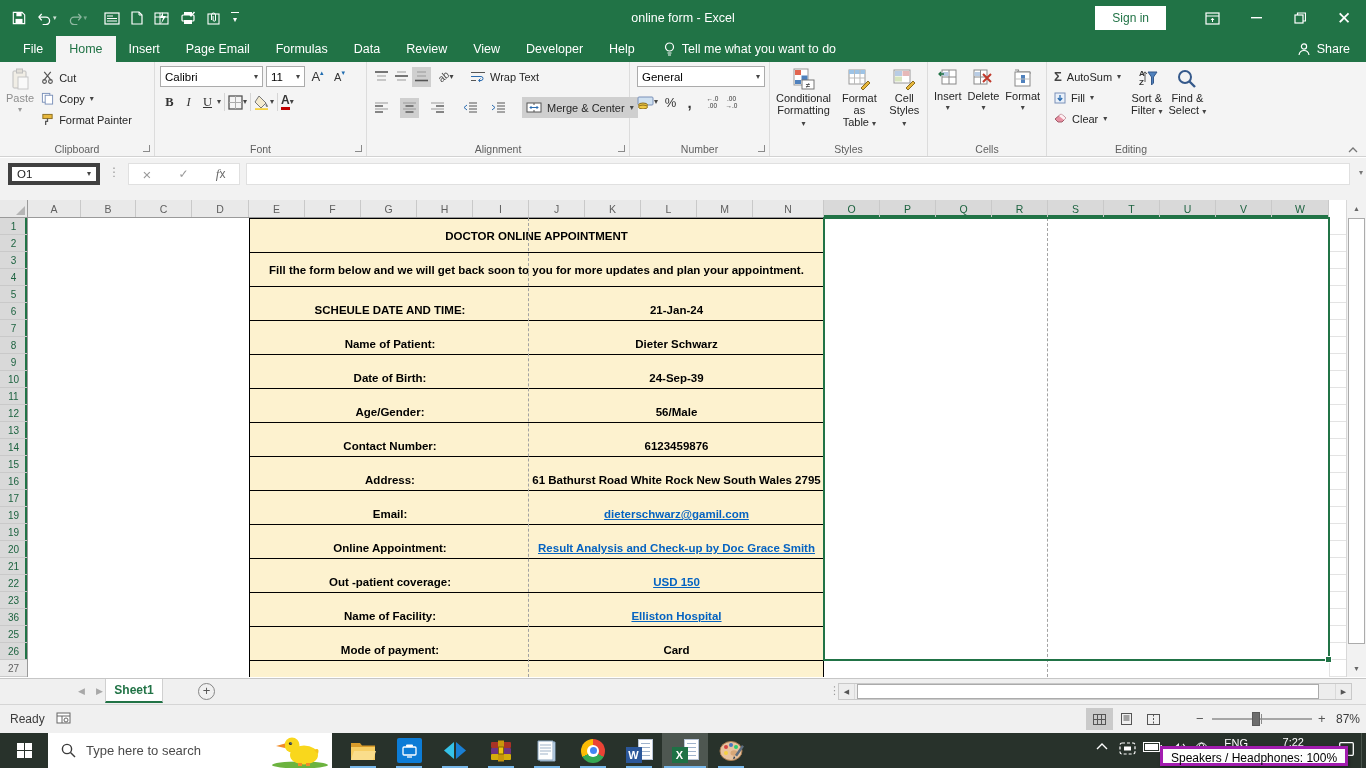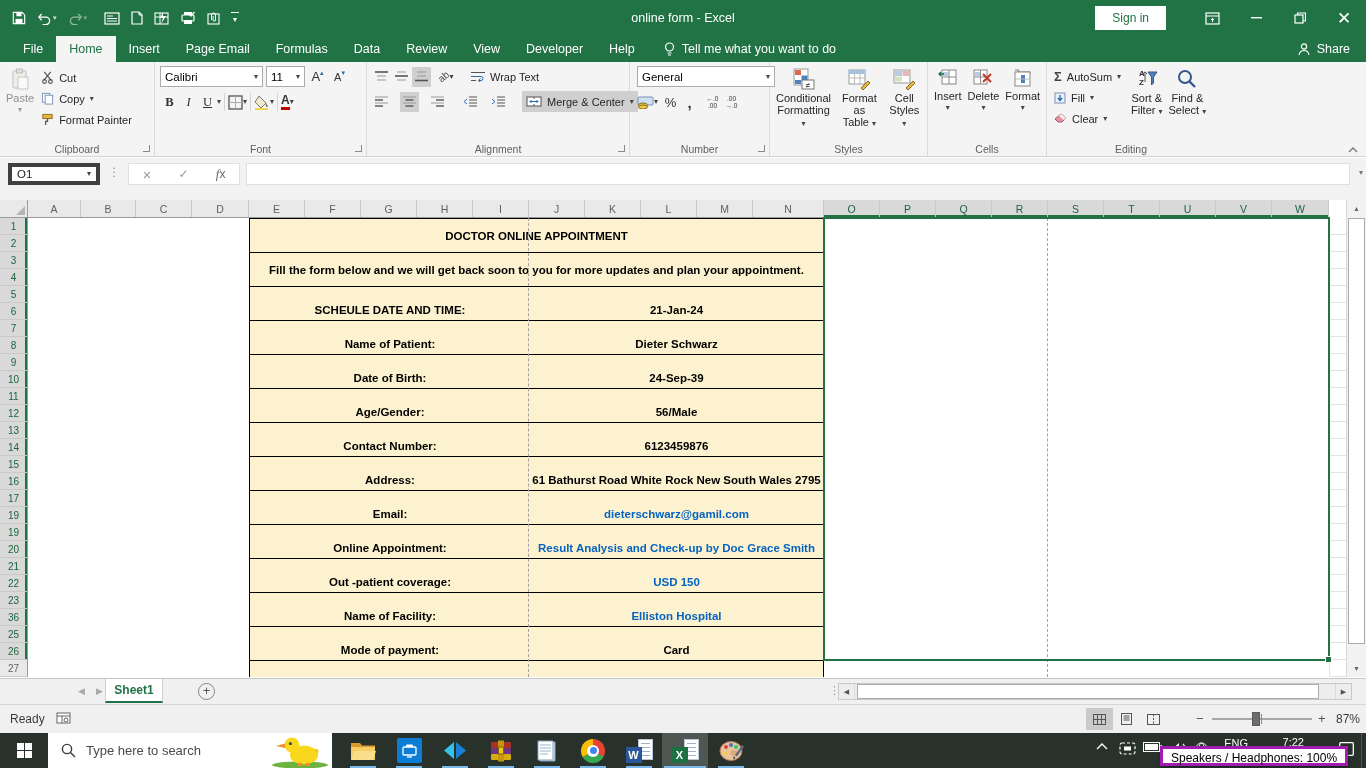--- a/index.html
+++ b/index.html
@@ -66,21 +66,21 @@
 .colh.sel{background:#d9d9d9;color:#1d6340;box-shadow:inset 0 -2px 0 #217346}
 #rowheads{left:0;top:218px;width:28px;border-right:1px solid #9a9a9a;background:#e9e9e9}
 .rowh{height:17px;display:flex;align-items:center;justify-content:center;font-size:10px;color:#5f5f5f;border-bottom:1px solid #c9c9c9;background:#e9e9e9}
 .rowh.sel{background:#d9d9d9;color:#1d6340;box-shadow:inset -2px 0 0 #217346}
 #formwrap{left:249px;top:218px;width:575px;background:#FDF2CF;border-left:1px solid #000;border-right:1px solid #000;border-top:1px solid #000}
 .fblock{display:flex;height:34px;border-bottom:1px solid #000;font-weight:bold;font-size:11.5px;color:#000}
 .fblock.head{align-items:center;justify-content:center;text-align:center;padding:0 4px}
 .fblock.tail{height:16px;border-bottom:none}
 .fl{width:280px;display:flex;align-items:flex-end;justify-content:center;padding-bottom:4px}
 .fv{flex:1;display:flex;align-items:flex-end;justify-content:center;padding-bottom:4px;white-space:nowrap;overflow:hidden}
-.fv.link{color:#0563C1;}
+.fv.link{color:#0563C1;text-decoration:underline}
 .pb{top:218px;height:459px;width:0;border-left:1px dashed #a3a3a3;z-index:3}
 .strip{left:1329px;top:218px;width:17px;height:459px;background:repeating-linear-gradient(to bottom,#fff 0 16px,#e3e3e3 16px 17px);border-left:1px solid #e3e3e3;z-index:1}
 .selection{left:823px;top:217px;width:507px;height:444px;border:2px solid #217346;z-index:5}
 .fill-handle{position:absolute;right:-4px;bottom:-4px;width:7px;height:7px;background:#217346;border:1px solid #fff}
 .vscroll{left:1346px;top:200px;width:20px;height:477px;background:#f2f2f2;border-left:1px solid #d8d8d8}
 .varr{position:absolute;left:0;right:0;height:17px;display:flex;align-items:center;justify-content:center;font-size:7px;color:#666}
 .vthumb{position:absolute;left:1px;right:1px;top:18px;height:426px;background:#fff;border:1px solid #ababab}
 
 .sheetbar{position:absolute;top:678px;left:0;right:0;height:26px;background:#f0f0f0;border-top:1px solid #c6c6c6}
 .snav{position:absolute;top:7px;font-size:9px;color:#a8a8a8}
@@ -380,21 +380,21 @@
           <div class="rbtn-sm" style="margin-left:6px">
               <svg width="14" height="11" viewBox="0 0 14 11">
                 <line x1="0" y1="1.5" x2="14" y2="1.5" stroke="#555"></line>
                 <path d="M0 5.5h10a2 2 0 0 1 0 4H8" fill="none" stroke="#2b6cb0"></path>
                 <path d="M9.5 7.5 7.5 9.5l2 1.8" fill="none" stroke="#2b6cb0"></path>
                 <line x1="0" y1="9.5" x2="5" y2="9.5" stroke="#555"></line>
               </svg>
               <span>Wrap Text</span>
             </div>
         </div>
-        <div style="display:flex;align-items:center;gap:9px;margin-top:4px">
+        <div style="display:flex;align-items:center;gap:9px;margin-top:10px">
           <div class="tbtn">
               <svg width="13" height="11" viewBox="0 0 13 11">
                 <line x1="0" y1="1" x2="13" y2="1" stroke="#999"></line>
                 <line x1="0" y1="4" x2="8" y2="4" stroke="#555" stroke-width="1.4"></line>
                 <line x1="0" y1="7" x2="13" y2="7" stroke="#999"></line>
                 <line x1="0" y1="10" x2="8" y2="10" stroke="#555" stroke-width="1.4"></line>
               </svg>
             </div>
           <div class="tbtn on">
               <svg width="13" height="11" viewBox="0 0 13 11">
@@ -441,21 +441,21 @@
               <span class="chv">▾</span>
             </div>
         </div>
       </div>
       <div class="glabel">Alignment</div>
       <div class="launcher"></div>
     </div>
 
     <div class="rgroup" style="width:140px">
       <div style="padding:1px 4px">
-        <div class="combo" style="width:138px">
+        <div class="combo" style="width:128px">
             <span>General</span>
             <span class="chv">▾</span>
           </div>
         <div style="display:flex;align-items:center;margin-top:5px">
           <span>
               <svg width="17" height="13" viewBox="0 0 17 13">
                 <rect x="1" y="1" width="15" height="8" rx="1" fill="#cfe0f0" stroke="#7a90b8"></rect>
                 <ellipse cx="6" cy="9" rx="4.5" ry="2" fill="#f0c945" stroke="#8a6d1f"></ellipse>
                 <ellipse cx="6" cy="11" rx="4.5" ry="2" fill="#f0c945" stroke="#8a6d1f"></ellipse>
               </svg>

